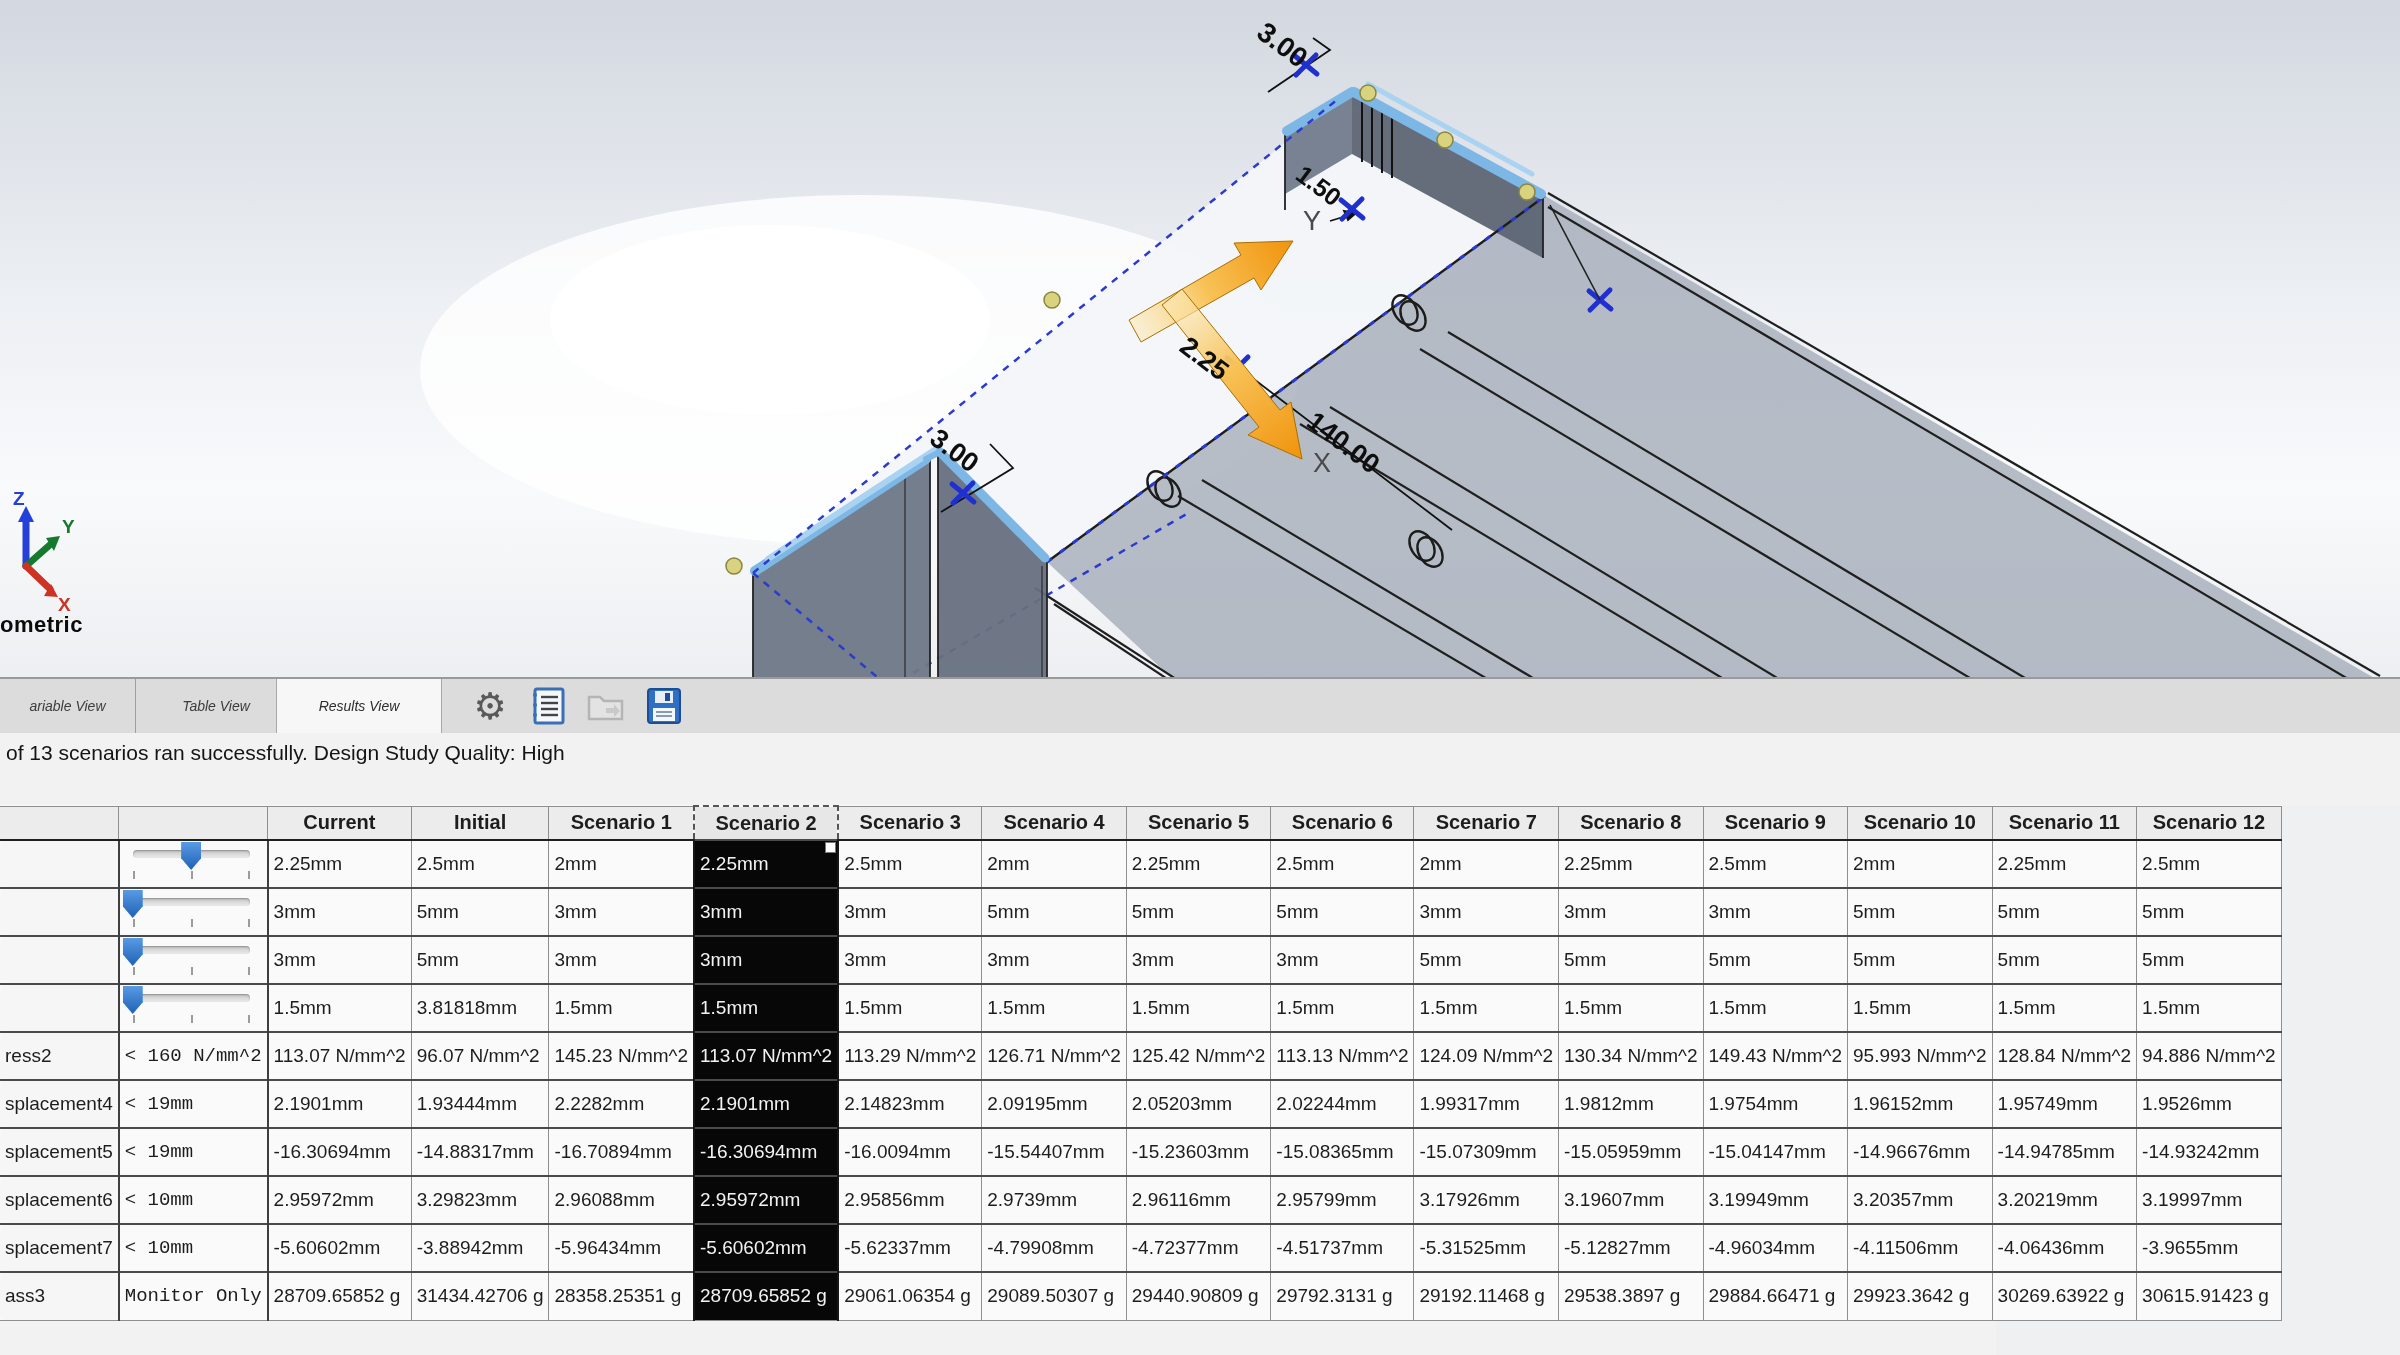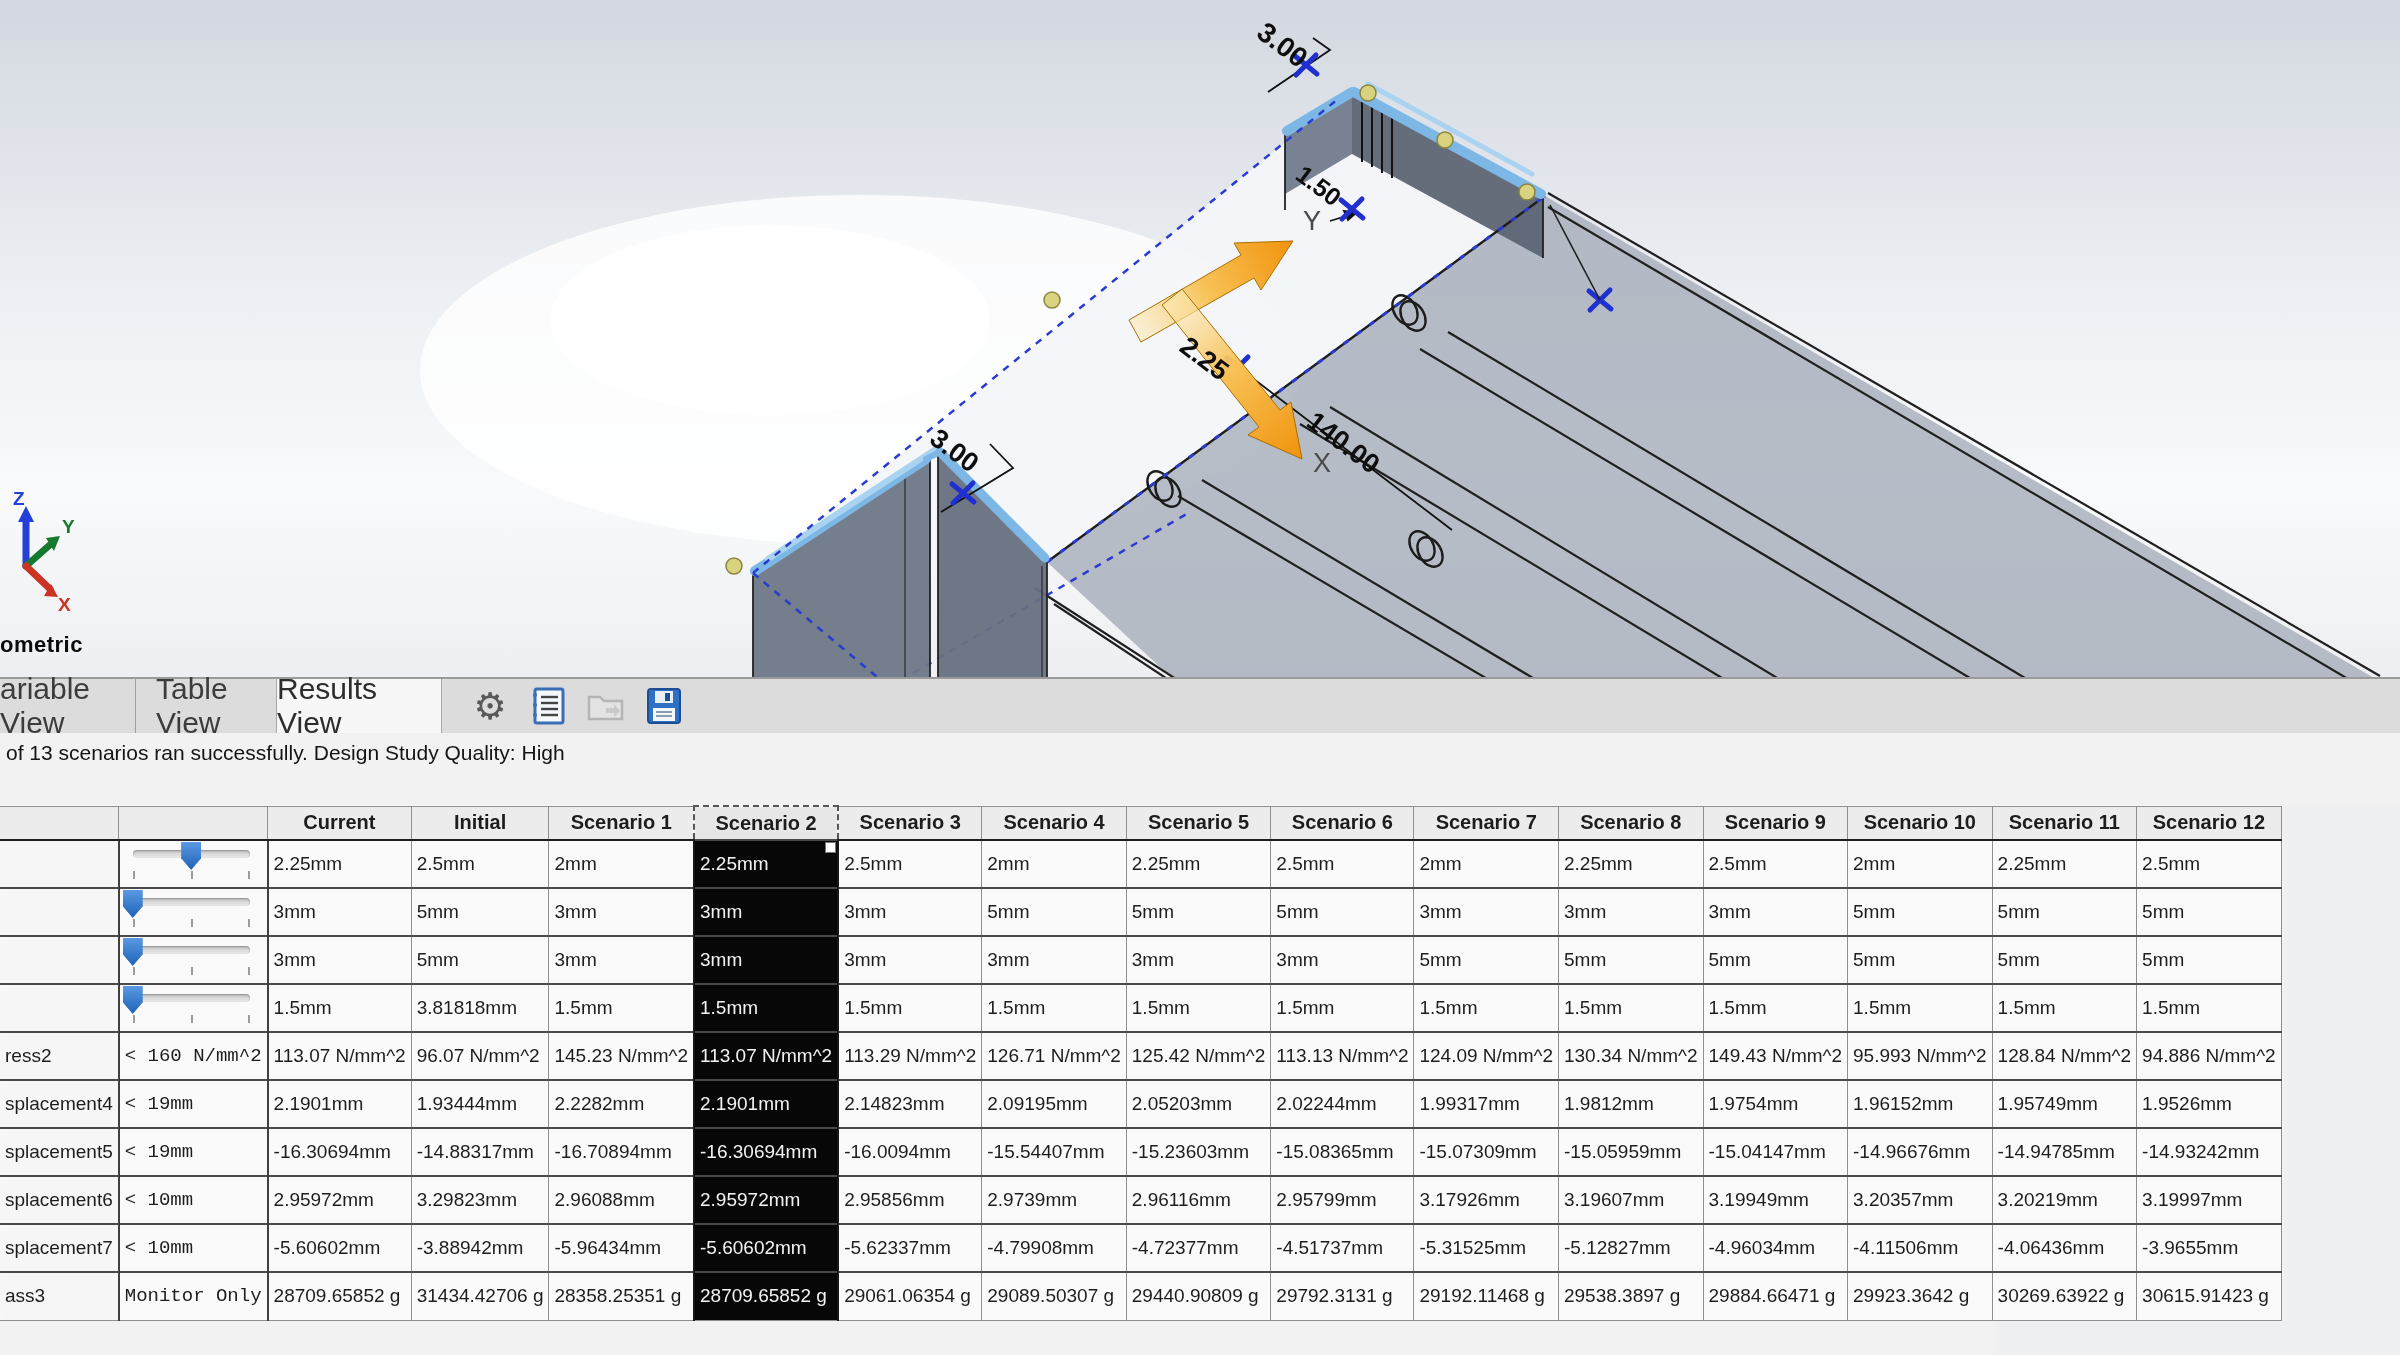--- a/index.html
+++ b/index.html
@@ -5,32 +5,32 @@
   html,body{margin:0;padding:0;}
   body{
     width:2400px;height:1355px;position:relative;overflow:hidden;
     background:#eff0f1;font-family:"Liberation Sans",sans-serif;
     -webkit-font-smoothing:antialiased;
   }
   
   #viewport{position:absolute;left:0;top:0;width:2400px;height:677px;}
   #viewport svg{display:block}
   #view-label{
-    position:absolute;left:0px;top:632px;font-size:22px;font-weight:bold;color:#0b0b0b;
+    position:absolute;left:0px;top:612px;font-size:22px;font-weight:bold;color:#0b0b0b;
     letter-spacing:.5px;
   }
   
   #tabbar{
     position:absolute;left:0;top:677px;width:2400px;height:56px;
     background:#dcdcdc;border-top:2px solid #9a9a9a;box-sizing:border-box;
     display:flex;align-items:stretch;
   }
   .tab{
     display:flex;align-items:center;justify-content:center;
-    font-size:30px;color:#3c3c3c;box-sizing:border-box;cursor:default;
+    font-size:14px;color:#3c3c3c;box-sizing:border-box;cursor:default;font-style:italic;
   }
   .tab.t1{width:135px;}
   .tab.t2{width:141px;border-left:1px solid #9f9f9f;padding-left:20px;}
   .tab.active{
     width:166px;background:#f7f7f7;border-left:1px solid #a8a8a8;border-right:1px solid #a8a8a8;
     color:#2d2d2d;
   }
   #toolbar{display:flex;align-items:center;gap:14px;padding-left:26px;}
   .toolbtn{width:44px;height:46px;display:flex;align-items:center;justify-content:center;}
   .gear-glyph{font-size:37px;color:#595959;line-height:1;}

